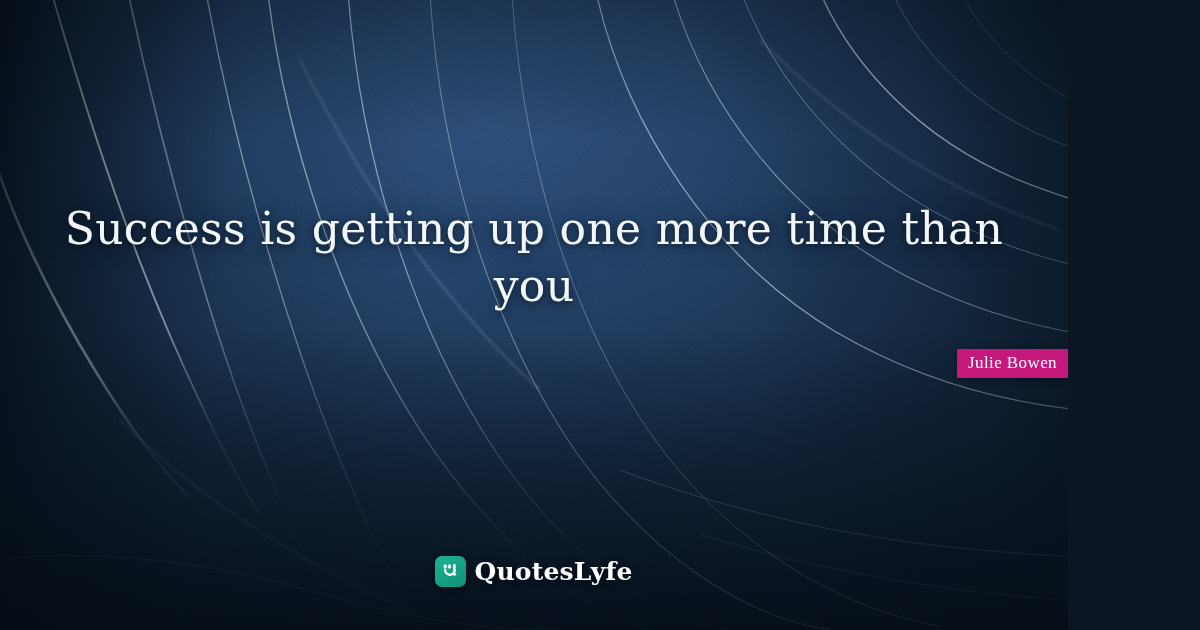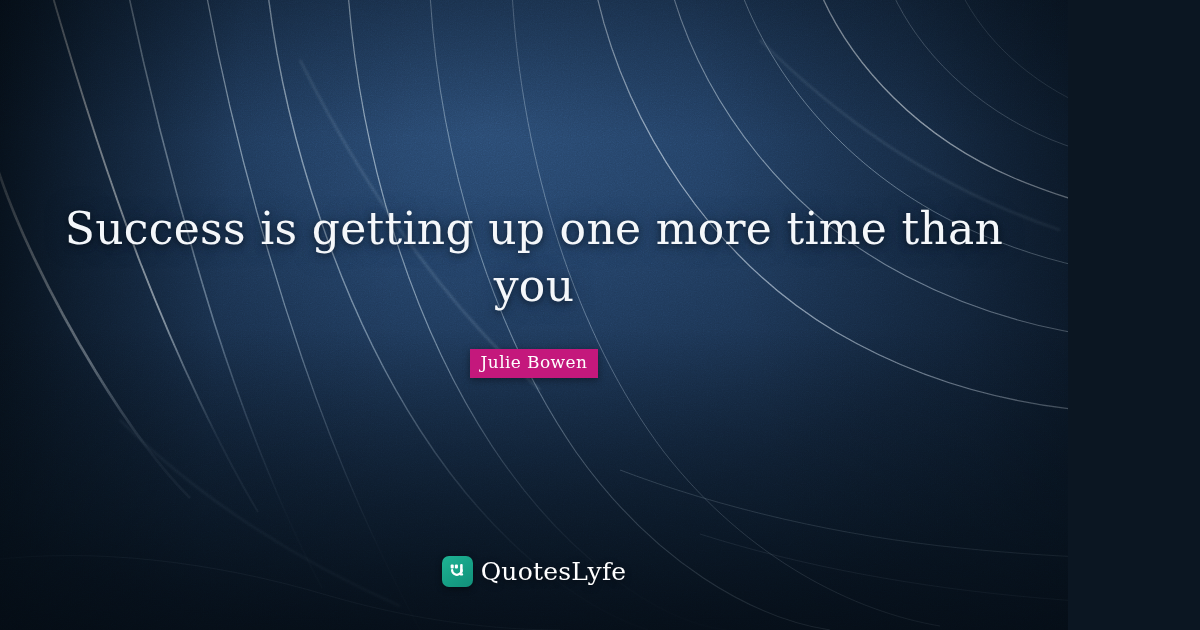--- a/index.html
+++ b/index.html
@@ -84,21 +84,22 @@
     line-height: 1.30;
     letter-spacing: 0.3px;
     text-shadow: 0 2px 7px rgba(0,0,0,0.55), 0 0 22px rgba(10,25,45,0.55);
   }
 
   .author-wrap {
     position: absolute;
     top: 349px;
     left: 0;
     right: 0;
-    text-align: center;
+    text-align: right;
+    font-family: Liberation Serif, serif;
   }
   .author-badge {
     display: inline-block;
     padding: 4px 11px 5px 11px;
     background: #c4187c;
     color: #ffffff;
     font-size: 17px;
     line-height: 1.15;
     letter-spacing: 0.4px;
     box-shadow: 0 2px 7px rgba(0,0,0,0.42);
@@ -120,21 +121,21 @@
     border-radius: 7px;
     background: linear-gradient(145deg, #1fb395 0%, #16a085 55%, #12907a 100%);
     display: flex;
     align-items: center;
     justify-content: center;
     box-shadow: 0 2px 6px rgba(0,0,0,0.45);
   }
   .brand-name {
     color: #ffffff;
     font-size: 25px;
-    font-weight: normal;
+    font-weight: bold;
     letter-spacing: 0.2px;
     text-shadow: 0 2px 6px rgba(0,0,0,0.55);
   }
 </style>
 </head>
 <body>
 
 <div id="card">
 
   <div class="bg-base"></div>

